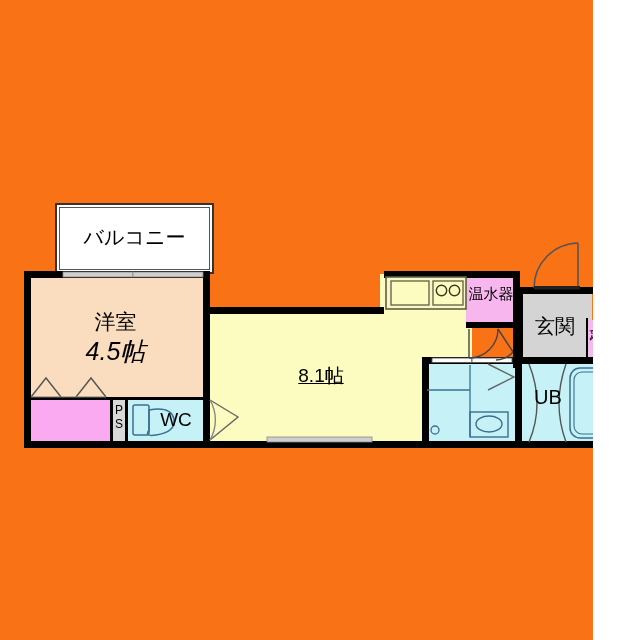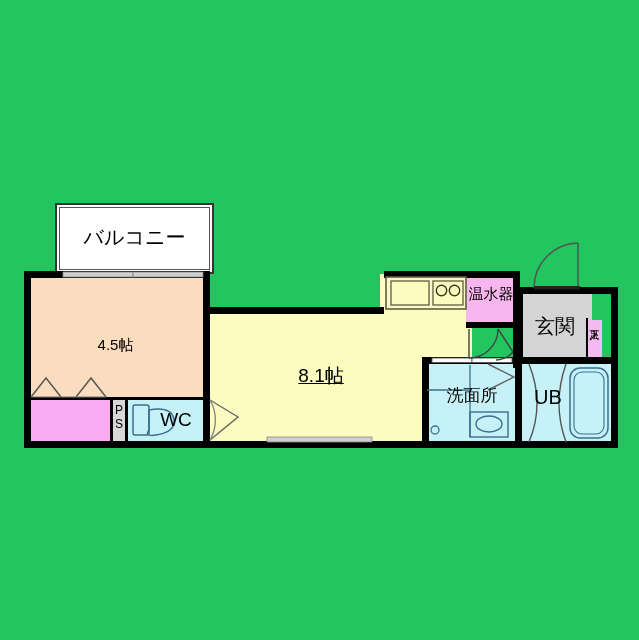--- a/index.html
+++ b/index.html
@@ -3,23 +3,23 @@
 <meta charset="utf-8">
 <title>Floor Plan</title>
 <style>
   html,body{margin:0;padding:0;background:#ffffff;}
   body{
     font-family:"Liberation Sans","DejaVu Sans",sans-serif;
     -webkit-font-smoothing:antialiased;
   }
   #plan{
     position:relative;
-    width:639px;
+    width:593px;
     height:640px;
-    background:#22c55e;
+    background:#f97316;
     overflow:hidden;
   }
   .abs{position:absolute;box-sizing:border-box;}
 
   
   .fill{position:absolute;box-sizing:border-box;}
 
   
   .wall{position:absolute;background:#000000;}
 
@@ -191,32 +191,32 @@
 
     <g fill="none" stroke="#3a6f8f" stroke-width="1.5">
       <rect x="570" y="368" width="38" height="70" rx="10"></rect>
       <rect x="574" y="372" width="30" height="62" rx="8" stroke-width="1.1"></rect>
     </g>
 
   </svg>
 
   <div class="lbl" style="left:59px;top:226px;width:151px;font-size:20px;">バルコニー</div>
 
-  <div class="lbl" style="left:27px;top:337px;width:177px;font-size:15px;">4.5帖</div>
+  <div class="lbl" style="left:27px;top:310px;width:177px;font-size:21px;">洋室</div>
+  <div class="lbl" style="left:27px;top:337px;width:177px;font-size:25px;font-style:italic;">4.5帖</div>
 
   <div class="lbl" style="left:212px;top:365px;width:218px;font-size:19px;text-decoration:underline;">8.1帖</div>
 
 
   <div class="lbl-v" style="left:113px;top:403px;font-size:12px;">PS</div>
 
   <div class="lbl" style="left:148px;top:409px;width:56px;font-size:19px;">WC</div>
 
   <div class="lbl" style="left:466px;top:286px;width:50px;font-size:15px;text-align:center;">温水器</div>
 
   <div class="lbl" style="left:522px;top:315px;width:66px;font-size:20px;">玄関</div>
 
   <div class="lbl-v" style="left:589px;top:322px;font-size:10px;">下足入</div>
 
-  <div class="lbl" style="left:427px;top:386px;width:90px;font-size:17px;">洗面所</div>
 
   <div class="lbl" style="left:524px;top:386px;width:48px;font-size:20px;">UB</div>
 
 </div>
 
 </body></html>

